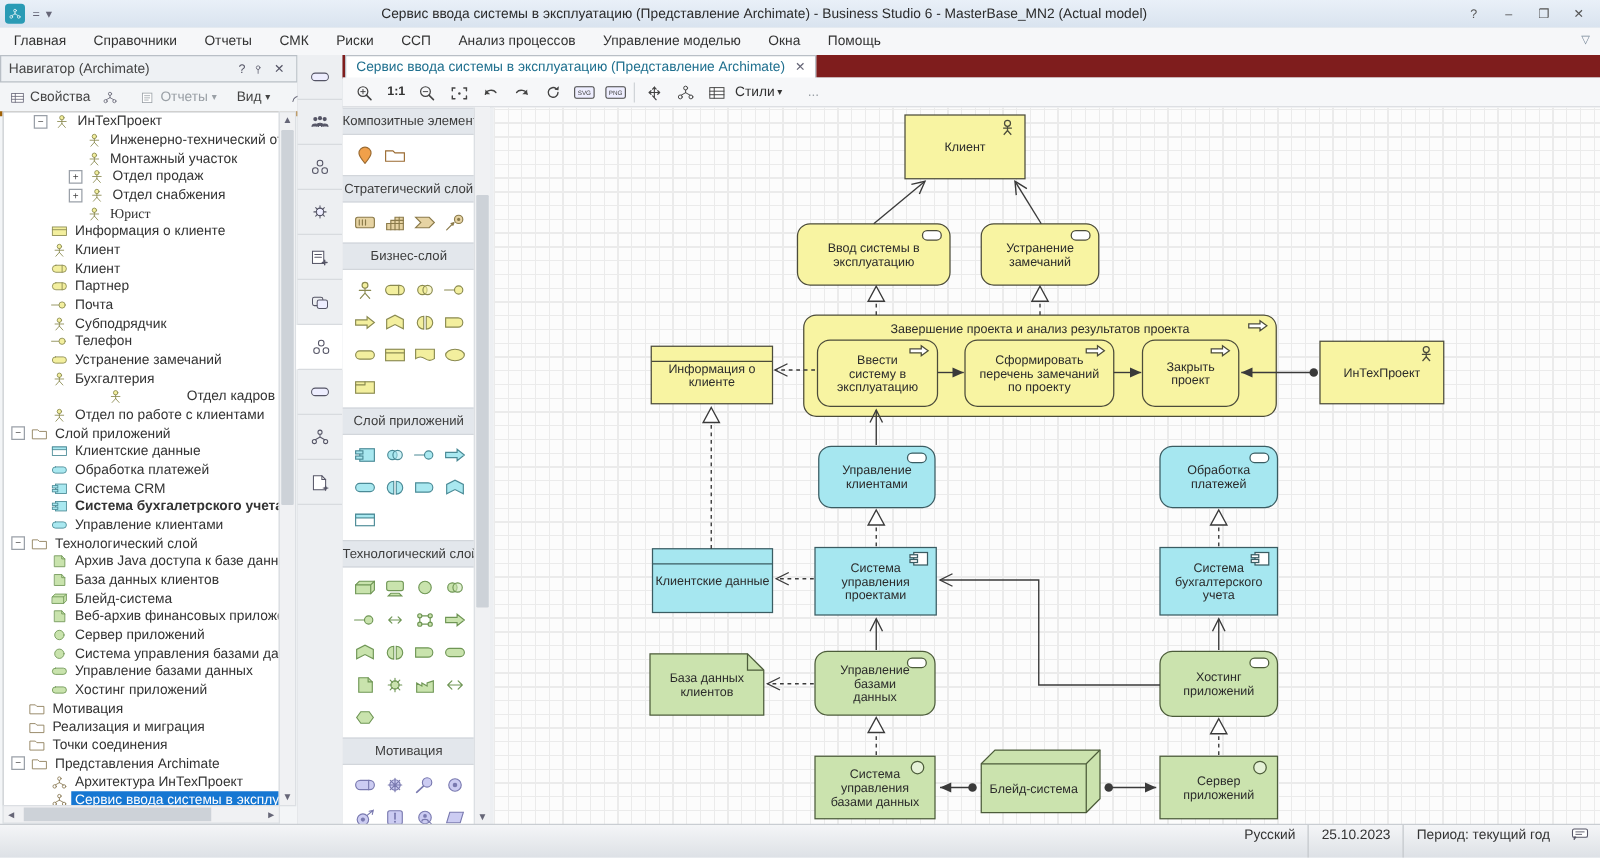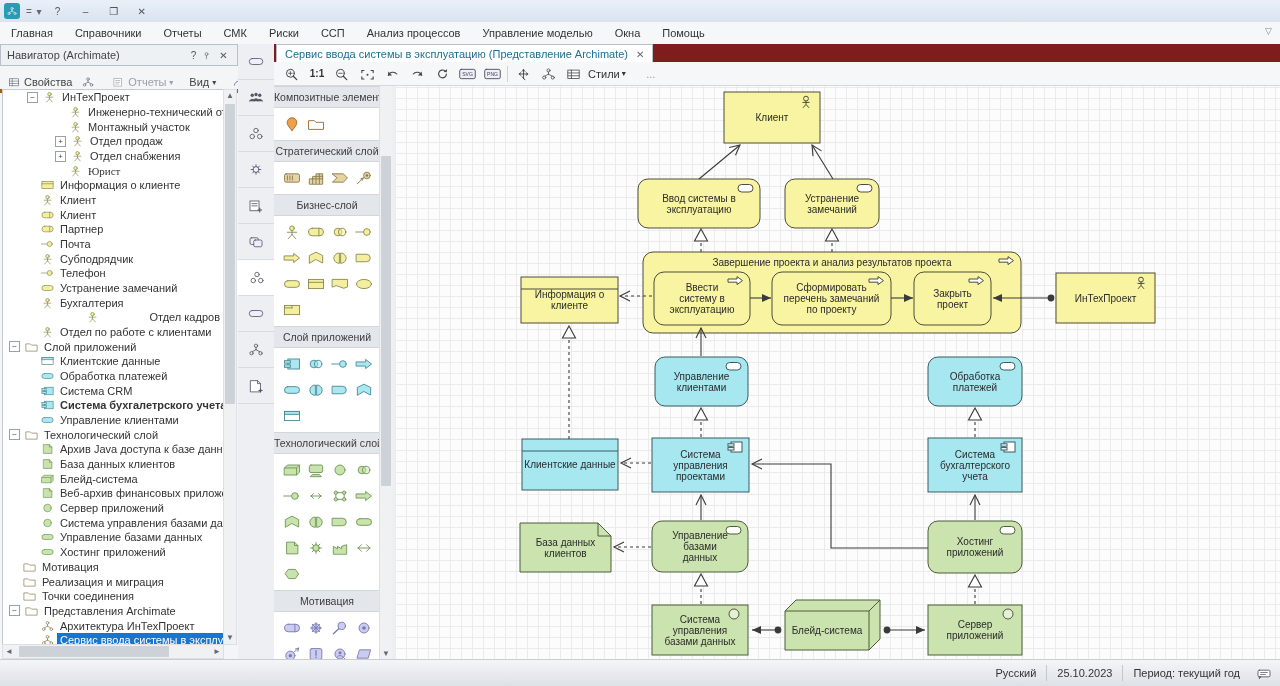--- a/index.html
+++ b/index.html
@@ -15,21 +15,21 @@
   .winbtn{width:14px;height:12px;display:flex;align-items:center;justify-content:center;font-size:10px}
   .menubar{position:absolute;top:22px;left:0;right:0;height:22px;background:#f6f7f9;border-bottom:1px solid #d5d8dc;
            display:flex;align-items:center}
   .menu-item{padding:0 11px;line-height:22px;color:#333;cursor:default}
   .menu-collapse{position:absolute;right:8px;top:26px;color:#789;font-size:9px}
   
   .navigator{position:absolute;left:0;top:44px;width:238px;height:616px;background:#f3f5f7;border-right:1px solid #c6cace}
   .nav-header{height:20px;background:#eef1f4;border:1px solid #b9bfc6;display:flex;align-items:center;padding:0 6px;color:#444}
   .nav-header .sp{flex:1}
   .nav-hbtn{width:15px;text-align:center;color:#556;font-size:10px}
-  .nav-toolbar{height:23px;display:flex;align-items:flex-end;padding:0 4px;gap:3px;border-bottom:4px solid #a16207;color:#444}
+  .nav-toolbar{height:23px;display:flex;align-items:center;padding:0 4px;gap:3px;border-bottom:4px solid #a16207;color:#444}
   .tbtn{display:flex;align-items:center;gap:3px;padding:1px 3px;border-radius:2px}
   .tsep{width:1px;height:16px;background:#d0d4d8;margin:0 2px}
   .dis{color:#9aa0a6}
   .tree{position:absolute;top:45px;bottom:15px;left:2px;right:14px;background:#fff;border:1px solid #c6cace;overflow:hidden}
   .trow{height:14.68px;display:flex;align-items:center;white-space:nowrap;position:relative}
   .trow .lbl{padding:0 3px;line-height:14px}
   .trow.sel .lbl{background:#1677d2;color:#fff}
   .toggle{width:9px;height:9px;border:1px solid #9aa0a8;background:#fff;display:inline-flex;align-items:center;justify-content:center;
           font-size:8px;line-height:7px;color:#444;margin-right:4px;flex:none}
   .ticon{flex:none;margin-right:2px;display:inline-flex}
@@ -59,39 +59,40 @@
   .pal-grid{display:flex;flex-wrap:wrap;padding:3px 2px 3px 6px}
   .pal-cell{width:24px;height:26px;display:flex;align-items:center;justify-content:center}
   .pal-scroll{position:absolute;right:0;top:0;width:12px;bottom:0;background:#f0f1f3;border-left:1px solid #dcdfe3}
   
   .canvas{position:absolute;left:395px;top:86px;right:0;bottom:26px;background:#fcfcfc;
     background-image:repeating-linear-gradient(0deg,#ebebeb 0 1px,transparent 1px 11px),
                      repeating-linear-gradient(90deg,#ebebeb 0 1px,transparent 1px 11px)}
   .splitter{position:absolute;left:392px;top:86px;width:3px;bottom:26px;background:#edeff2}
   
   .statusbar{position:absolute;left:0;right:0;bottom:0;height:26px;background:linear-gradient(#f4f5f7,#dde1e6);
-             border-top:1px solid #c9cdd2;display:flex;align-items:center;justify-content:flex-end;padding-right:8px;color:#333}
+             border-top:1px solid #c9cdd2;display:flex;justify-content:flex-end;padding-right:8px;color:#333}
   .sitem{padding:0 10px;border-left:1px solid #c3c7cc;line-height:16px}
   .sitem:first-child{border-left:none}
   .smsg{margin-left:6px;color:#556}
   text{font-family:"Liberation Sans","DejaVu Sans",sans-serif}
 </style>
 </head>
 <body>
 
 <div class="titlebar">
   <span class="appicon" id="appicon">
       <svg width="12" height="12" viewBox="0 0 24 18" stroke-width="1.1" stroke-linecap="round">
         <circle cx="12" cy="4" r="2.2" fill="none" stroke="#fff"></circle>
         <circle cx="6" cy="14" r="2.2" fill="none" stroke="#fff"></circle>
         <circle cx="18" cy="14" r="2.2" fill="none" stroke="#fff"></circle>
         <path d="M12 6.2v3M12 9.2l-5 2.8M12 9.2l5 2.8" stroke="#fff" fill="none"></path>
       </svg>
     </span>
   <span class="qaccess">=&nbsp;▾</span>
+  <span class="wtitle">Сервис ввода системы в эксплуатацию (Представление Archimate) - Business Studio 6 - MasterBase_MN2 (Actual model)</span>
   <span class="winbtns" id="winbtns">
       <span class="winbtn">?</span>
       <span class="winbtn">–</span>
       <span class="winbtn">❐</span>
       <span class="winbtn">✕</span>
     </span>
 </div>
 
 <div class="menubar" id="menubar">
     <span class="menu-item">Главная</span>

